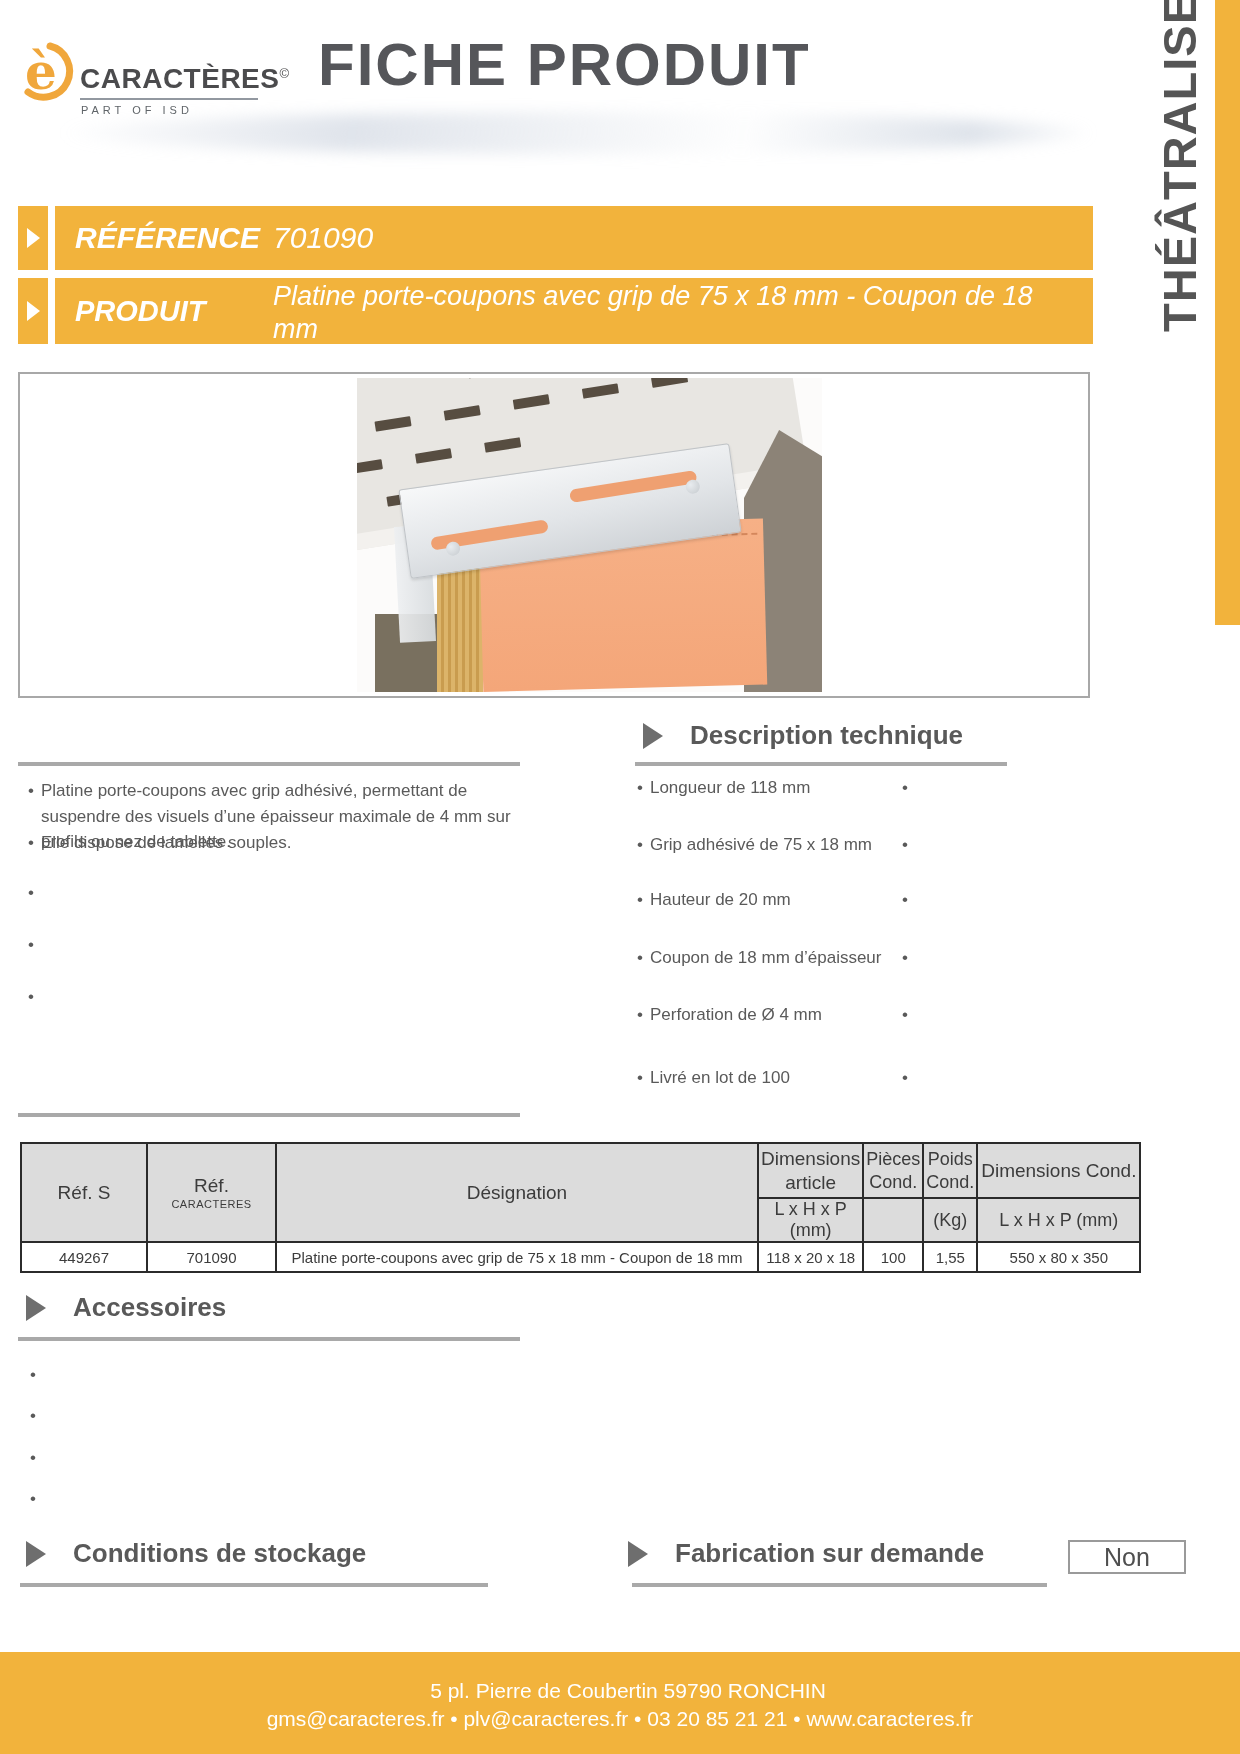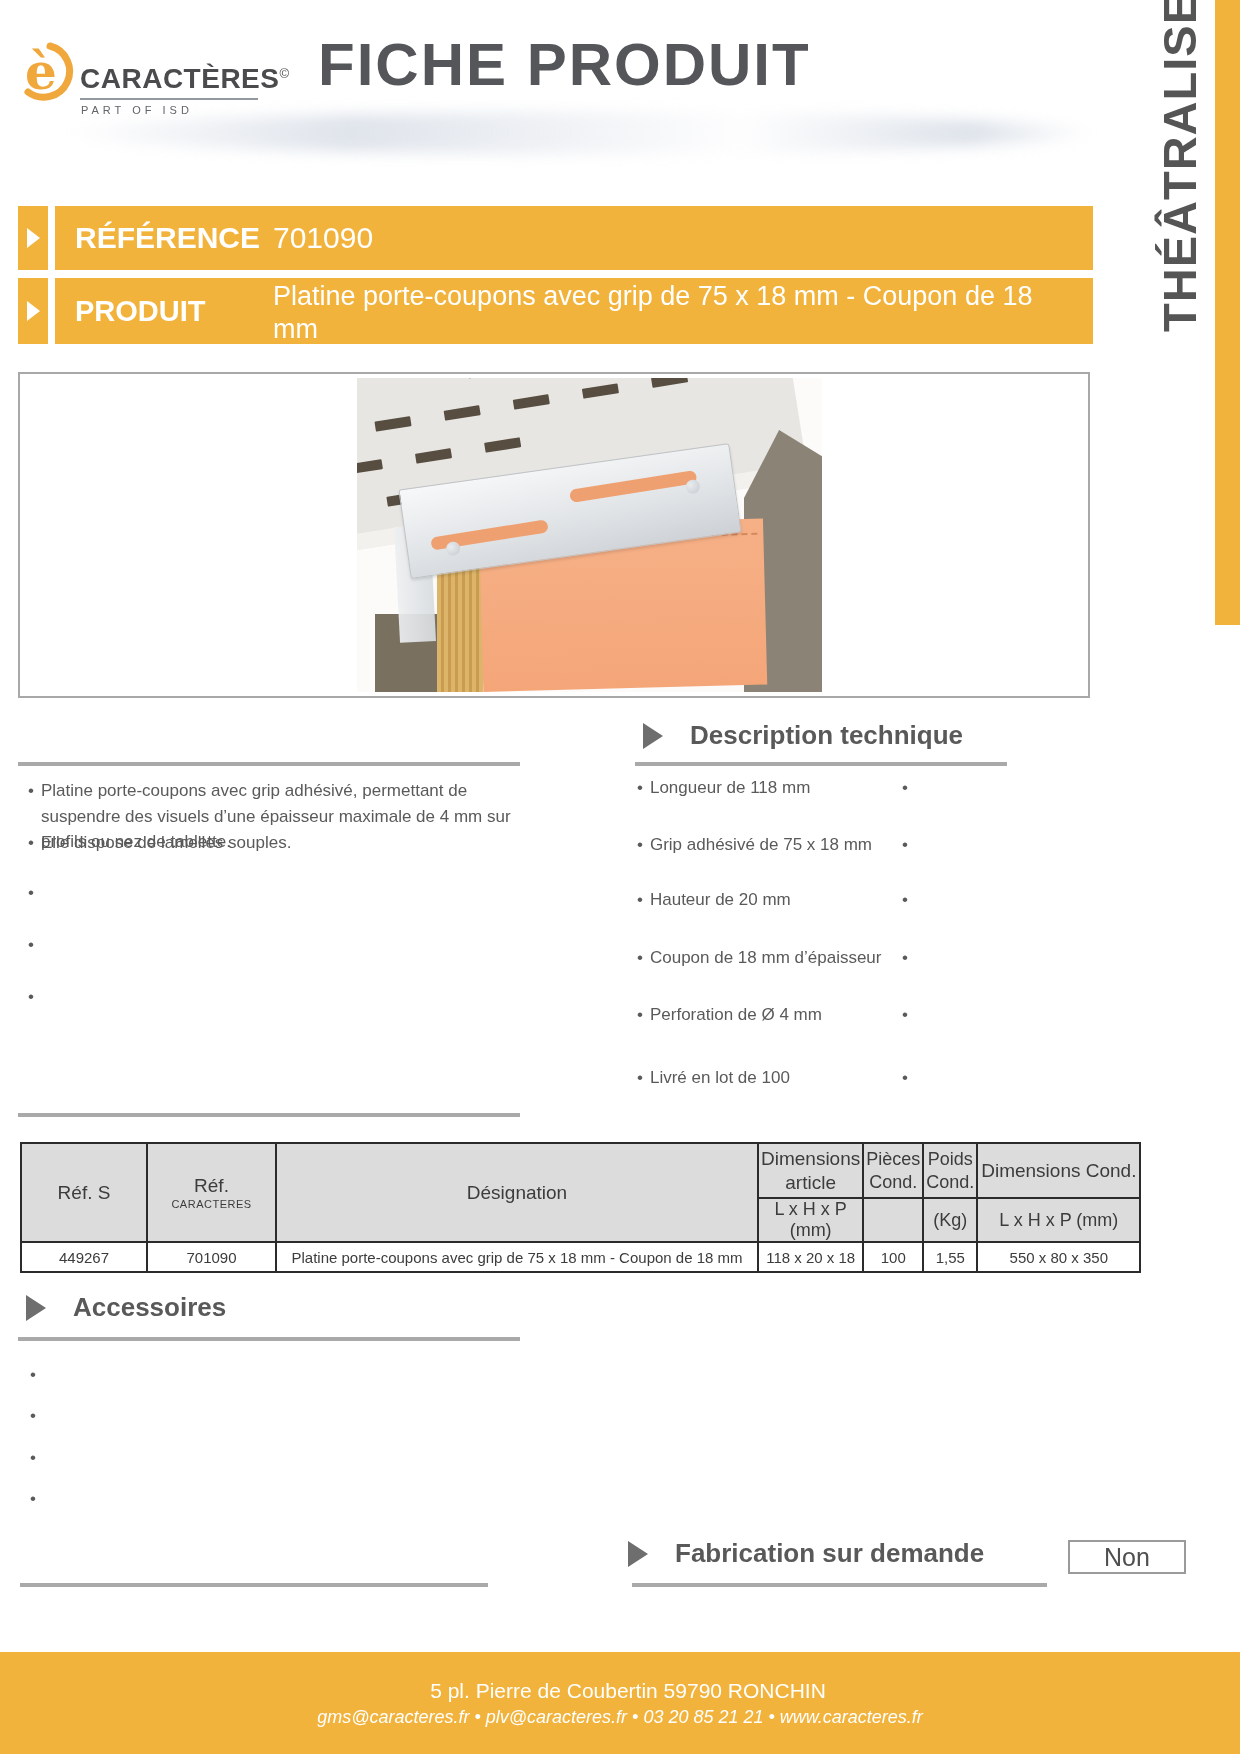--- a/index.html
+++ b/index.html
@@ -37,21 +37,21 @@
   .side-bar{position:absolute;right:0;top:0;width:25px;height:625px;background:var(--accent);}
   .side-label{position:absolute;right:33px;top:10px;height:322px;writing-mode:vertical-rl;transform:rotate(180deg);
     font-size:47px;font-weight:bold;color:#555;letter-spacing:1px;white-space:nowrap;}
 
   
   .banner{position:absolute;left:18px;display:flex;}
   .banner-ref{top:206px;height:64px;}
   .banner-prod{top:278px;height:66px;justify-content:flex-end;}
   .arrowbox{width:30px;background:var(--accent);display:flex;align-items:center;justify-content:center;margin-right:7px;flex:none;}
   .white-tri{width:0;height:0;border-left:13px solid #fff;border-top:10px solid transparent;border-bottom:10px solid transparent;}
-  .banner .bar{width:1038px;background:var(--accent);color:var(--banner-text);display:flex;}
+  .banner .bar{width:1038px;background:var(--accent);color:var(--banner-text);display:flex;font-style:italic;}
   .banner .label{width:218px;padding-left:20px;font-weight:bold;flex:none;display:flex;align-items:center;}
   .banner-ref .bar{align-items:center;font-size:30px;}
   .banner-ref .label{font-size:30px;height:100%;}
   .banner-prod .label{font-size:29px;height:100%;}
   .banner-prod .value{font-size:27px;line-height:1.22;width:790px;padding-top:2px;}
 
   
   .image-box{position:absolute;left:18px;top:372px;width:1072px;height:326px;border:2px solid var(--box-border);background:#fff;}
   .photo{position:absolute;left:337px;top:4px;width:465px;height:314px;overflow:hidden;background:#fcfbfa;}
   .shelf{position:absolute;left:-50px;top:-48px;width:490px;height:188px;background:#E8E6E2;border-bottom:16px solid #F3F1EE;transform:rotate(-9deg);}
@@ -88,21 +88,21 @@
   .log-table .sub{font-size:18px;height:29px;}
   .log-table .data td{background:#fff;font-size:15px;height:30px;}
   .ref-sub{display:block;font-size:11px;letter-spacing:.5px;}
 
   
   .non-box{position:absolute;left:1068px;top:1540px;width:118px;height:34px;border:2px solid #9A9A9A;display:flex;align-items:center;justify-content:center;font-size:25px;color:#4F4F4F;}
 
   
   .footer{position:absolute;left:0;top:1652px;width:1240px;height:102px;background:var(--accent);color:#fff;text-align:center;}
   .footer .l1{padding-top:27px;font-size:21px;padding-left:16px;}
-  .footer .l2{padding-top:4px;font-size:18px;font-style:italic;}
+  .footer .l2{padding-top:4px;font-size:21px;}
 </style>
 </head>
 <body>
 
 <div class="page">
 
   <div class="logo">
     <div class="logo-mark">
       <svg width="64" height="64" viewBox="0 0 64 64">
         <path d="M 34 6 A 26 26 0 1 1 12 52" fill="none" stroke="#F0A73C" stroke-width="7" stroke-linecap="round"></path>
@@ -287,20 +287,24 @@
   </div>
   <div class="bullet-line" style="left:30px;top:1445px">
     <span class="dot">•</span>
     <span></span>
   </div>
   <div class="bullet-line" style="left:30px;top:1486px">
     <span class="dot">•</span>
     <span></span>
   </div>
 
+  <div class="section-head" style="left:26px;top:1538px">
+    <span class="tri"></span>
+    <span>Conditions de stockage</span>
+  </div>
   <div class="h-rule" style="left:20px;top:1583px;width:468px"></div>
 
   <div class="section-head" style="left:628px;top:1538px">
     <span class="tri"></span>
     <span>Fabrication sur demande</span>
   </div>
   <div class="h-rule" style="left:632px;top:1583px;width:415px"></div>
   <div class="non-box">Non</div>
 
   <div class="footer">

